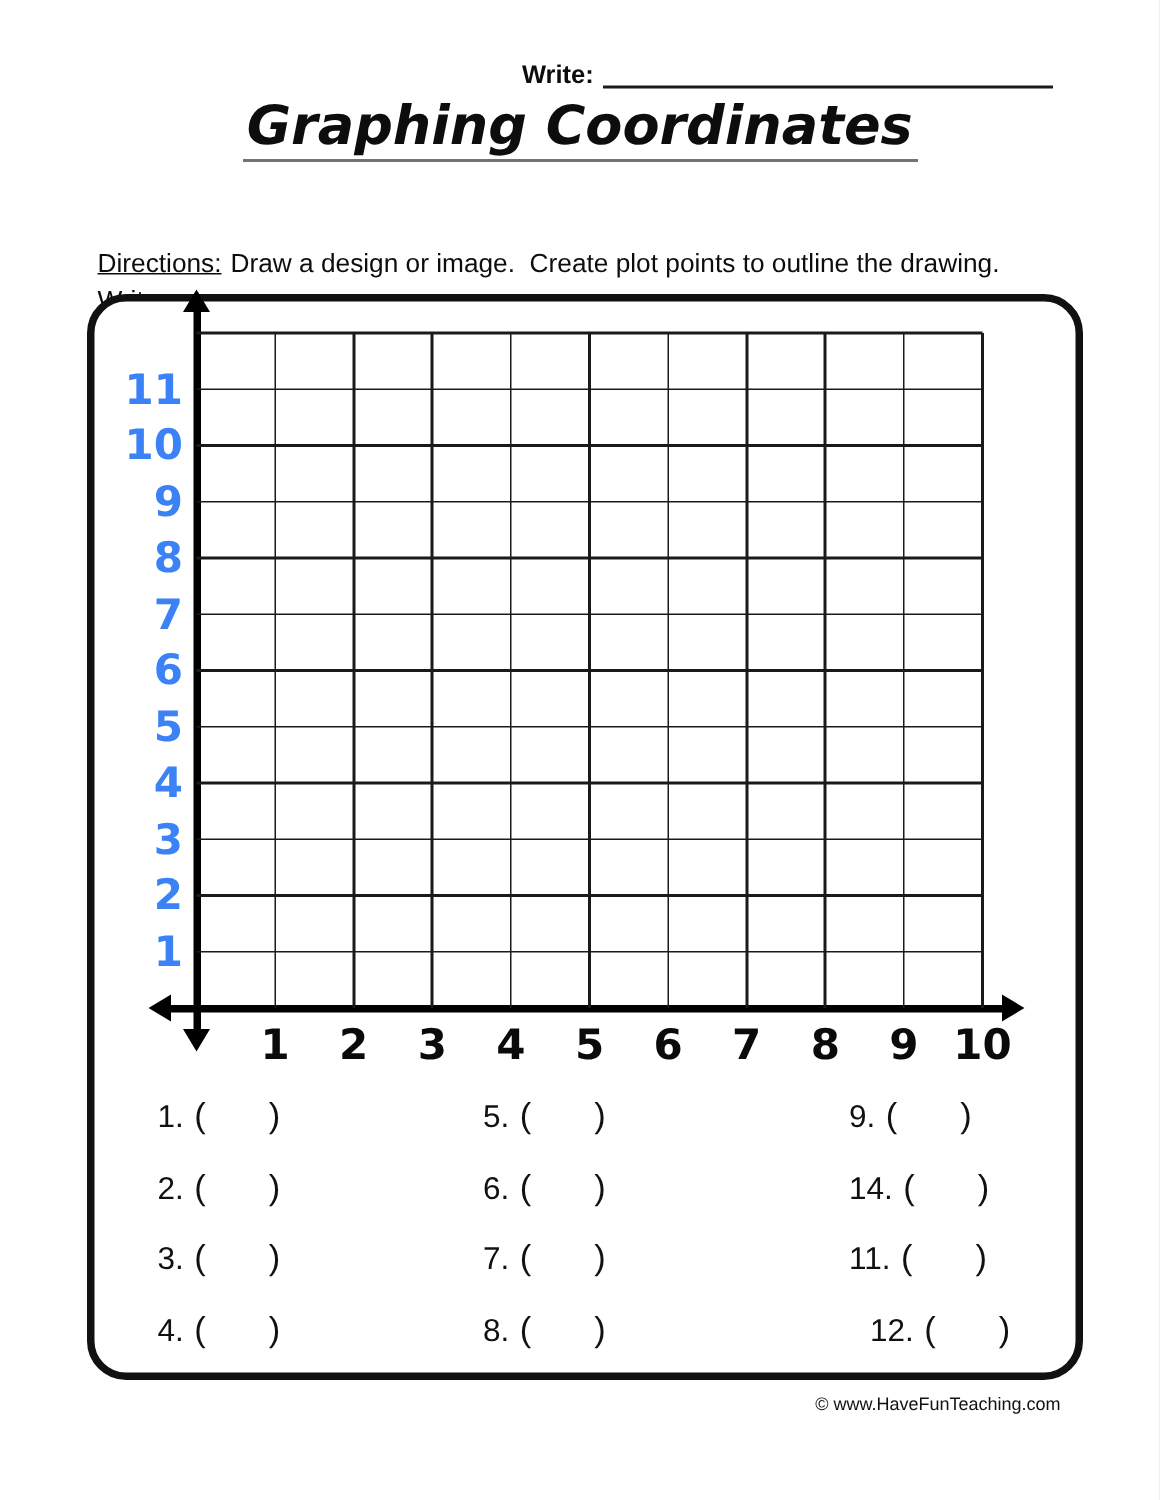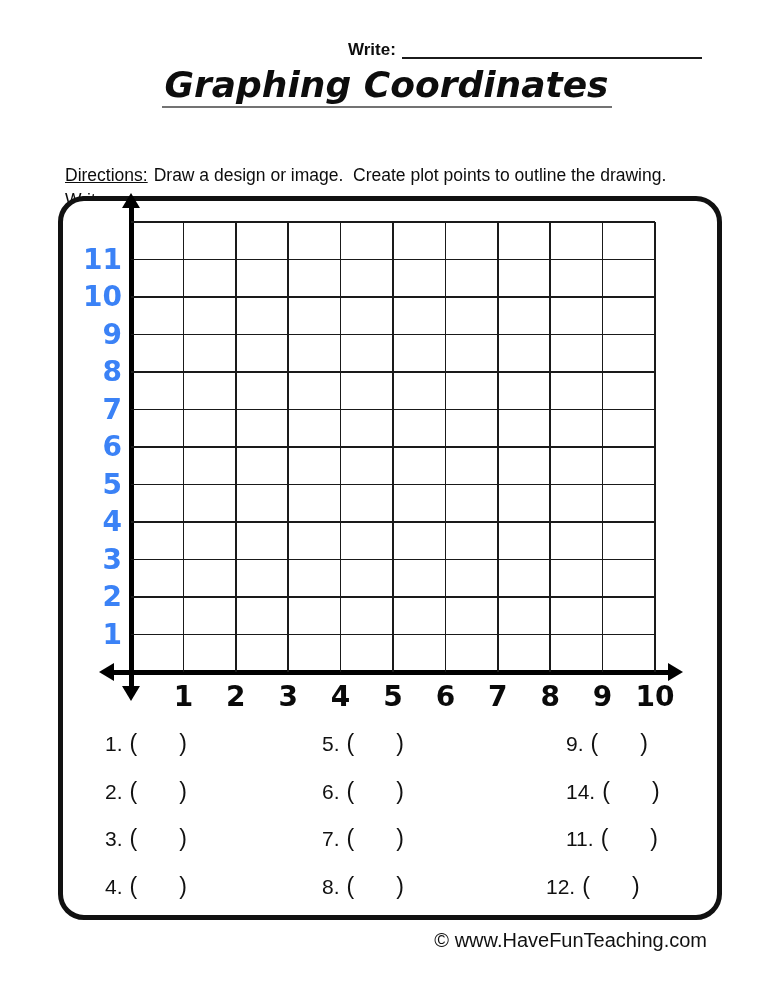--- a/index.html
+++ b/index.html
@@ -64,21 +64,21 @@
   
   .ans{
     position:absolute;height:48px;line-height:48px;
     font-size:21px;color:#111;white-space:nowrap;
   }
   .ans-open{margin-left:7px;font-size:23px;}
   .ans-close{margin-left:42px;font-size:23px;}
   
   .footer{
     position:absolute;left:0;top:929px;width:707px;
-    text-align:right;font-size:20px;color:#111;
+    text-align:right;font-size:12px;color:#111;
   }
 </style>
 </head>
 <body>
 
 <div class="page">
 
   <span class="name-label">Write:</span>
   <div class="name-line"></div>
 
@@ -148,14 +148,14 @@
     <div class="ans" style="left: 105px; top: 766.7px;"><span class="ans-n">2.</span><span class="ans-open">(</span><span class="ans-close">)</span></div>
     <div class="ans" style="left: 105px; top: 814.4px;"><span class="ans-n">3.</span><span class="ans-open">(</span><span class="ans-close">)</span></div>
     <div class="ans" style="left: 105px; top: 862.1px;"><span class="ans-n">4.</span><span class="ans-open">(</span><span class="ans-close">)</span></div>
     <div class="ans" style="left: 322px; top: 719px;"><span class="ans-n">5.</span><span class="ans-open">(</span><span class="ans-close">)</span></div>
     <div class="ans" style="left: 322px; top: 766.7px;"><span class="ans-n">6.</span><span class="ans-open">(</span><span class="ans-close">)</span></div>
     <div class="ans" style="left: 322px; top: 814.4px;"><span class="ans-n">7.</span><span class="ans-open">(</span><span class="ans-close">)</span></div>
     <div class="ans" style="left: 322px; top: 862.1px;"><span class="ans-n">8.</span><span class="ans-open">(</span><span class="ans-close">)</span></div>
     <div class="ans" style="left: 566px; top: 719px;"><span class="ans-n">9.</span><span class="ans-open">(</span><span class="ans-close">)</span></div>
     <div class="ans" style="left: 566px; top: 766.7px;"><span class="ans-n">14.</span><span class="ans-open">(</span><span class="ans-close">)</span></div>
     <div class="ans" style="left: 566px; top: 814.4px; text-align: center;"><span class="ans-n">11.</span><span class="ans-open">(</span><span class="ans-close">)</span></div>
-    <div class="ans" style="left: 546px; top: 862.1px;"><span class="ans-n">12.</span><span class="ans-open">(</span><span class="ans-close">)</span></div>
+    <div class="ans" style="left: 580px; top: 862.1px;"><span class="ans-n">12.</span><span class="ans-open">(</span><span class="ans-close">)</span></div>
   </div>
 
 </body></html>

